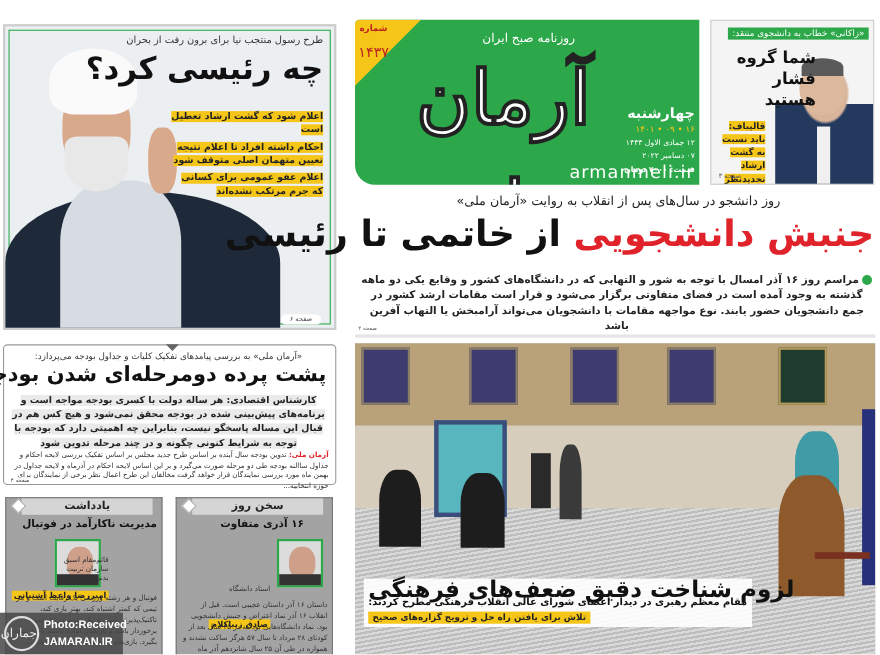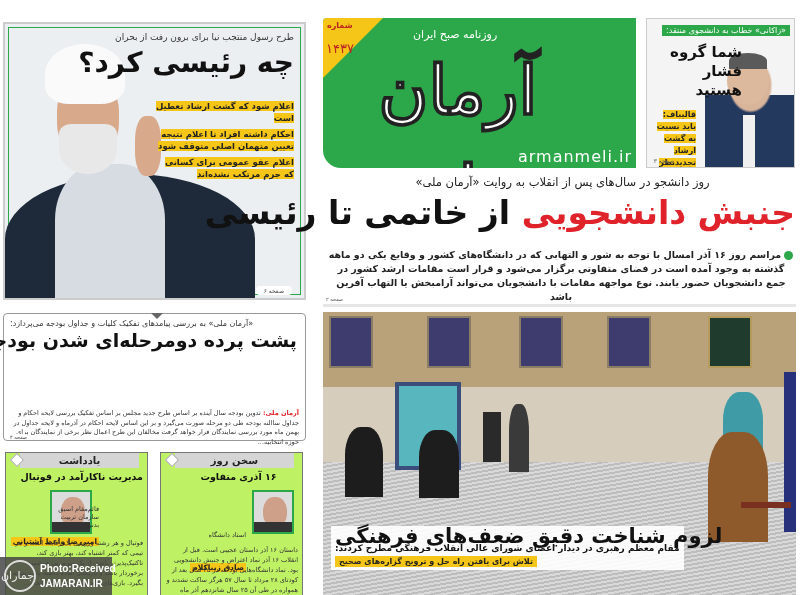--- a/index.html
+++ b/index.html
@@ -14,21 +14,21 @@
     left: 323px; top: 18px; width: 313px; height: 150px;
     background: #2ca84a; border-radius: 4px 0 0 18px; overflow: hidden;
   }
   #issue-tri {
     left: 0; top: 0; width: 0; height: 0;
     border-top: 60px solid #f5c518; border-right: 60px solid transparent;
     position: absolute;
   }
   #issue-label { left: 4px; top: 3px; font-size: 8px; color: #b22; font-weight: bold; direction: rtl; }
   #issue-num { left: 3px; top: 23px; font-size: 13px; color: #b22; font-weight: normal; }
-  #daily-label { left: 90px; top: 10px; width: 110px; text-align: left; font-size: 11px; color: #fff; }
+  #daily-label { left: 90px; top: 10px; width: 110px; text-align: right; font-size: 11px; color: #fff; }
   #logo {
     left: 10px; top: 22px; width: 250px; text-align: center; font-family: "DejaVu Serif", serif;
     font-size: 68px; font-weight: bold; color: #fff; line-height: 100px;
     -webkit-text-stroke: 1.5px #222; letter-spacing: -2px;
   }
   #date-block { right: 4px; top: 78px; width: 70px; text-align: right; color: #fff; }
   #date-block .dow { font-size: 13px; font-weight: bold; line-height: 16px; }
   #date-block .d1 { font-size: 8px; color: #f5c518; line-height: 12px; }
   #date-block .d2 { font-size: 7px; line-height: 12px; }
   #date-block .price { font-size: 7px; line-height: 12px; font-weight: bold; }
@@ -87,30 +87,30 @@
   .pm-person { position: absolute; background: #1d1d1d; border-radius: 40% 40% 0 0; }
   #pm-leader { left: 385px; top: 120px; width: 60px; height: 110px; background: #8e5a2c; border-radius: 40% 40% 0 0; }
   #pm-table { left: 418px; top: 190px; width: 50px; height: 48px; border-top: 6px solid #7a3020; }
   #pm-kicker { left: 8px; top: 196px; background: rgba(255,255,255,0.9); padding: 17px 4px; font-size: 9px; font-weight: bold; color: #111; white-space: nowrap; margin-top: 18px; }
   #pm-title { left: 12px; top: 212px; font-size: 21px; font-weight: 900; color: #111; white-space: nowrap; }
   #pm-sub { left: 12px; top: 244px; background: #f5c518; padding: 1px 4px; font-size: 8px; font-weight: bold; color: #222; white-space: nowrap; }
 
   
   #box-budget { left: 3px; top: 313px; width: 303px; height: 128px; border: 1px solid #999; border-radius: 4px; background: #fff; }
   #budget-notch { left: 147px; top: -1px; width: 0; height: 0; border-left: 6px solid transparent; border-right: 6px solid transparent; border-top: 6px solid #666; }
-  #bd-kicker { right: 8px; top: 5px; width: 287px; text-align: left; font-size: 8px; color: #333; }
+  #bd-kicker { right: 8px; top: 5px; width: 287px; text-align: center; font-size: 8px; color: #333; }
   #bd-title { right: 8px; top: 15px; width: 287px; text-align: center; font-size: 19px; font-weight: 900; color: #111; white-space: nowrap; }
   #bd-lead { right: 8px; top: 44px; width: 287px; text-align: center; font-size: 8.5px; font-weight: bold; line-height: 13px; color: #222; }
   #bd-lead span { background: #eaeaea; }
   #bd-body { right: 6px; top: 95px; width: 291px; text-align: right; font-size: 6.5px; line-height: 9.5px; color: #333; }
   #bd-body b { color: #e0232b; }
   #bd-page { left: 6px; top: 120px; font-size: 5px; color: #444; background: #fff; }
 
   
-  .col-box { position: absolute; top: 452px; width: 143px; height: 143px; border-left: 1px solid #777; border-right: 1px solid #777; border-top: 1px solid #777; background: #bef264; overflow: hidden; }
+  .col-box { position: absolute; top: 452px; width: 143px; height: 143px; border-left: 1px solid #777; border-right: 1px solid #777; border-top: 1px solid #777; background: #a3a3a3; overflow: hidden; }
   .col-tab { position: absolute; top: 0; right: 8px; left: 14px; height: 15px; background: #d5d5d5; text-align: center; font-size: 10px; font-weight: bold; color: #222; line-height: 15px; }
   .col-diamond { position: absolute; top: 2px; left: 6px; width: 10px; height: 10px; background: #fff; border: 1px solid #aaa; transform: rotate(45deg); }
   .col-title { position: absolute; top: 18px; left: 18px; right: 4px; text-align: center; font-size: 9.5px; font-weight: bold; color: #111; white-space: nowrap; }
   .col-photo { position: absolute; top: 37px; width: 42px; height: 44px; border: 2px solid #2ca84a; background: #dcdcdc; overflow: hidden; }
   .col-photo .face { position: absolute; left: 9px; top: 5px; width: 24px; height: 30px; border-radius: 45%; background: #cfa089; }
   .col-photo .suit { position: absolute; left: 0; top: 30px; width: 42px; height: 14px; background: #333; }
   .col-name { position: absolute; top: 44px; font-size: 7.5px; font-weight: bold; color: #222; background: #f5c518; padding: 0 2px; white-space: nowrap; margin-top: 44px; }
   .col-role { position: absolute; font-size: 6.5px; color: #333; text-align: right; }
   .col-body { position: absolute; top: 85px; left: 4px; right: 4px; font-size: 6.5px; line-height: 10px; color: #333; text-align: right; }
 
@@ -121,20 +121,27 @@
 </style>
 </head>
 <body>
 
 <div id="masthead" class="abs">
   <div id="issue-tri"></div>
   <div id="issue-label" class="abs">شماره</div>
   <div id="issue-num" class="abs">۱۴۳۷</div>
   <div id="daily-label" class="abs">روزنامه صبح ایران</div>
   <div id="logo" class="abs">آرمان ملی</div>
+  <div id="date-block" class="abs">
+    <div class="dow">چهارشنبه</div>
+    <div class="d1">۱۶ • ۰۹ • ۱۴۰۱</div>
+    <div class="d2">۱۲ جمادی الاول ۱۴۴۴</div>
+    <div class="d2">۰۷ دسامبر ۲۰۲۲</div>
+    <div class="price">قیمت: ۷۰۰۰ تومان</div>
+  </div>
   <div id="site-url" class="abs">armanmeli.ir</div>
 </div>
 
 <div id="box-zakani" class="abs">
   <div id="zakani-photo" class="abs"></div>
   <div id="zakani-head" class="abs"></div>
   <div id="zakani-hair" class="abs"></div>
   <div id="zakani-shirt" class="abs"></div>
   <div id="zakani-kicker" class="abs">«زاکانی» خطاب به دانشجوی منتقد:</div>
   <div id="zakani-title" class="abs">شما گروه فشار هستید</div>
@@ -188,20 +195,21 @@
   <div id="pm-table" class="abs"></div>
   <div id="pm-kicker" class="abs">مقام معظم رهبری در دیدار اعضای شورای عالی انقلاب فرهنگی مطرح کردند:</div>
   <div id="pm-title" class="abs">لزوم شناخت دقیق ضعف‌های فرهنگی</div>
   <div id="pm-sub" class="abs">تلاش برای یافتن راه حل و ترویج گزاره‌های صحیح</div>
 </div>
 
 <div id="box-budget" class="abs">
   <div id="budget-notch" class="abs"></div>
   <div id="bd-kicker" class="abs">«آرمان ملی» به بررسی پیامدهای تفکیک کلیات و جداول بودجه می‌پردازد:</div>
   <div id="bd-title" class="abs">پشت پرده دومرحله‌ای شدن بودجه</div>
+  <div id="bd-lead" class="abs"><span>کارشناس اقتصادی: هر ساله دولت با کسری بودجه مواجه است و برنامه‌های پیش‌بینی شده در بودجه محقق نمی‌شود و هیچ کس هم در قبال این مساله پاسخگو نیست، بنابراین چه اهمیتی دارد که بودجه با توجه به شرایط کنونی چگونه و در چند مرحله تدوین شود</span></div>
   <div id="bd-body" class="abs"><b>آرمان ملی:</b> <span>تدوین بودجه سال آینده بر اساس طرح جدید مجلس بر اساس تفکیک بررسی لایحه احکام و جداول ساالنه بودجه طی دو مرحله صورت می‌گیرد و بر این اساس لایحه احکام در آذرماه و لایحه جداول در بهمن ماه مورد بررسی نمایندگان قرار خواهد گرفت مخالفان این طرح اعمال نظر برخی از نمایندگان برای حوزه انتخابیه...</span></div>
   <div id="bd-page" class="abs">صفحه ۴</div>
 </div>
 
 <div class="col-box" style="left:160px">
   <div class="col-tab">سخن روز</div>
   <div class="col-diamond"></div>
   <div class="col-title">۱۶ آذری متفاوت</div>
   <div class="col-photo" style="right:8px">
       <div class="face"></div>

